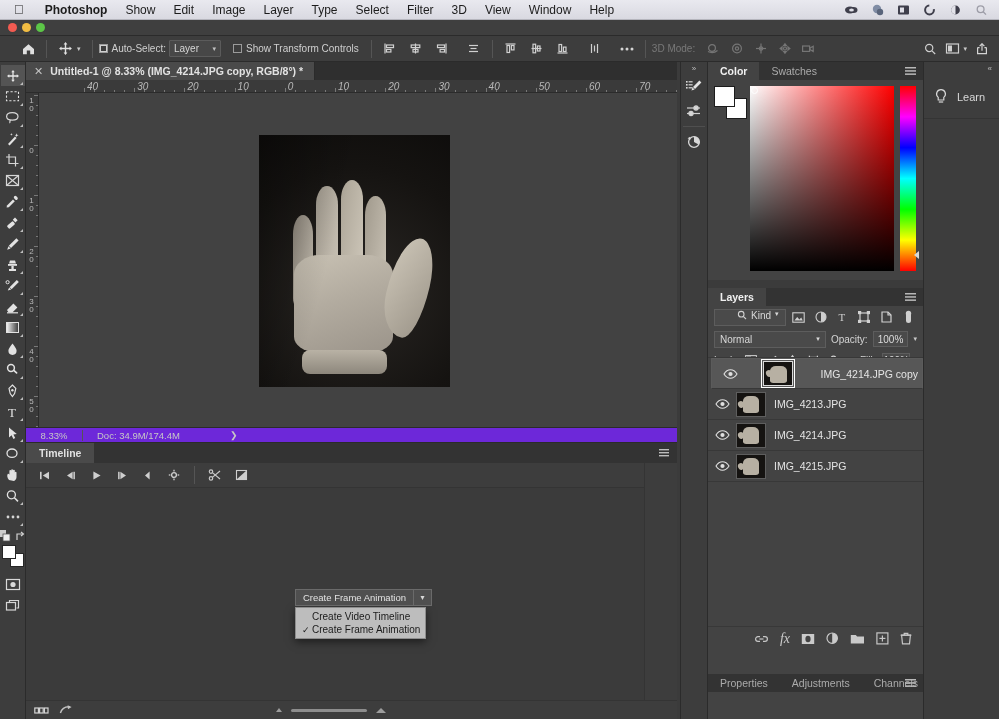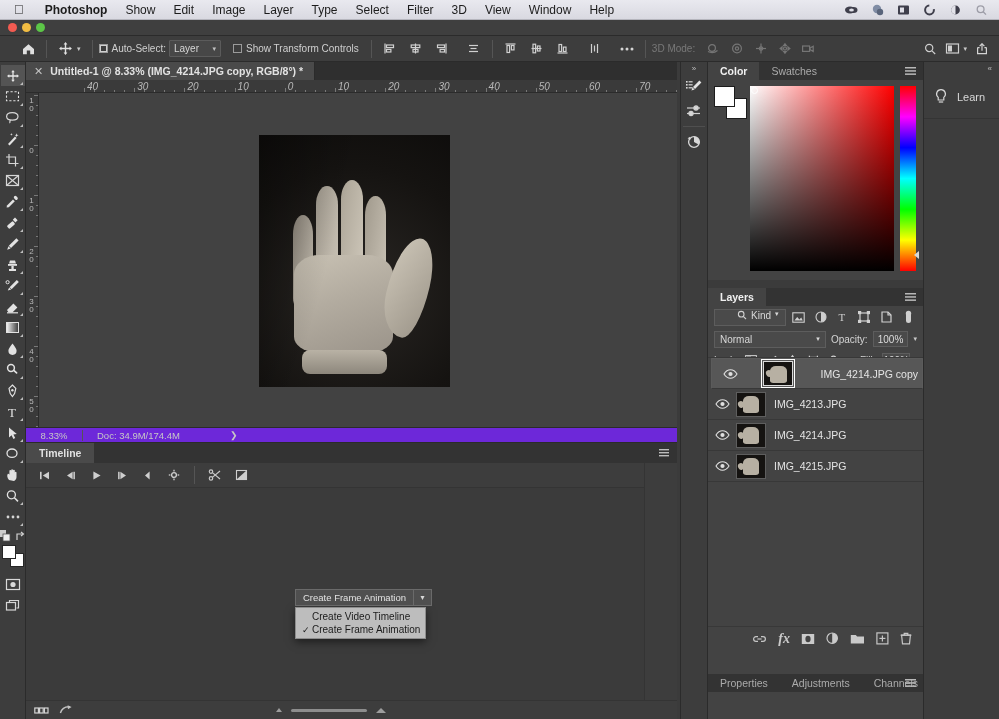--- a/index.html
+++ b/index.html
@@ -249,21 +249,21 @@
               background:#151311; border:1px solid #5e5e5e; overflow:hidden; }
   .layerRow.sel .thumbBox { outline:1px solid #fff; outline-offset:1px; border-color:#d9d9d9; }
   .thumbBox .tg { position:absolute; left:22%; top:16%; width:58%; height:74%;
                   background:#b7b0a3; border-radius:36% 36% 20% 20%/28% 28% 14% 14%; }
   .thumbBox .tg:before{ content:""; position:absolute; left:-30%; top:26%; width:38%; height:42%;
                   background:#b7b0a3; border-radius:50%; transform:rotate(-20deg); }
   .layerName { font-size:10.5px; color:#e4e4e4; }
   .layersFooter { position:absolute; left:0; right:0; bottom:24px; height:24px;
                   display:flex; align-items:center; justify-content:flex-end; gap:11px;
                   padding-right:11px; border-top:1px solid #383838; }
-  .lfIcon { color:#c6c6c6; display:flex; align-items:flex-start;font-weight:bold; }
+  .lfIcon { color:#c6c6c6; display:flex; align-items:flex-start; }
 
   
   .bottomTabs { position:absolute; left:0; top:612px; width:215px; height:107px; background:#434343; }
   .btabs { height:18px; background:#333; display:flex; position:relative; }
   .bbody { position:absolute; left:0; top:18px; right:0; bottom:22px; background:#434343; }
 
   
   .farDock { position:absolute; left:923px; top:62px; width:76px; height:657px;
              background:#3d3d3d; border-left:1px solid #2b2b2b; }
   .farCollapse { height:13px; display:flex; align-items:center; justify-content:flex-end; padding-right:7px;

